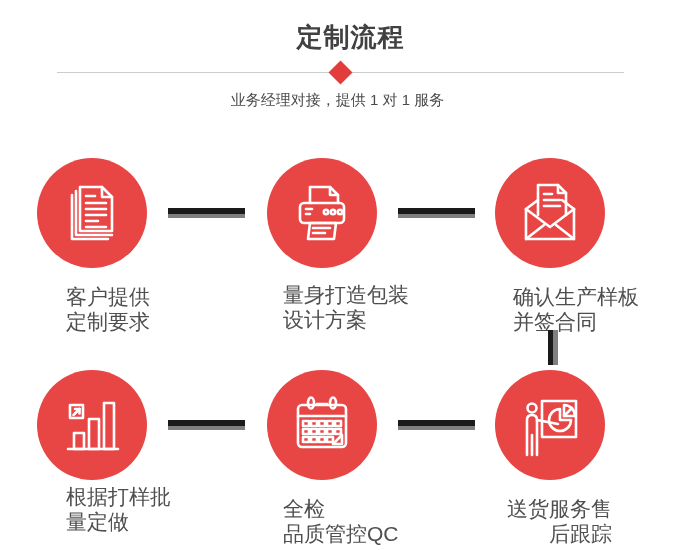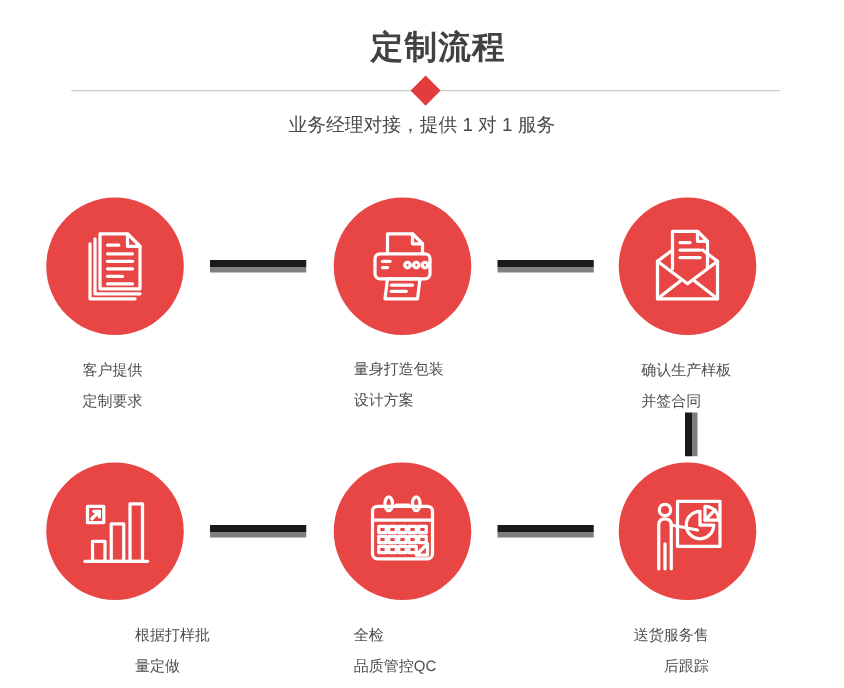--- a/index.html
+++ b/index.html
@@ -45,21 +45,21 @@
   .circle {
     position: absolute;
     width: 110px; height: 110px;
     border-radius: 50%;
     background: var(--accent-red, #e84545);
     display: flex; align-items: center; justify-content: center;
   }
   .circle svg { display: block; }
   .label {
     position: absolute;
-    font-size: 12px;
+    font-size: 21px;
     line-height: 25px;
     color: var(--label-gray, #4f4f4f);
   }
   .connector-h {
     position: absolute;
     width: 77px; height: 10px;
     background: linear-gradient(to bottom,
       var(--connector-black, #1a1a1a) 55%,
       var(--connector-gray, #7f7f7f) 55%);
   }
@@ -73,21 +73,21 @@
   
   .c1 { left: 37px;  top: 158px; }
   .c2 { left: 267px; top: 158px; }
   .c3 { left: 495px; top: 158px; }
   .c4 { left: 37px;  top: 370px; }
   .c5 { left: 267px; top: 370px; }
   .c6 { left: 495px; top: 370px; }
   .l1 { left: 66px;  top: 284px; }
   .l2 { left: 283px; top: 284px; font-family: Liberation Mono, monospace; }
   .l3 { left: 513px; top: 284px; }
-  .l4 { left: 66px;  top: 496px; margin-left: 42px; }
+  .l4 { left: 66px;  top: 484px; }
   .l5 { left: 283px; top: 496px; }
   .l6 { left: 507px; top: 496px; text-align: right; }
   .h1c { left: 168px; top: 208px; }
   .h2c { left: 398px; top: 208px; }
   .h3c { left: 168px; top: 420px; }
   .h4c { left: 398px; top: 420px; }
   .v1c { left: 548px; top: 330px; }
   .ico { fill: none; stroke: #ffffff; stroke-width: 2.6; stroke-linecap: round; stroke-linejoin: round; }
 </style>
 </head>

